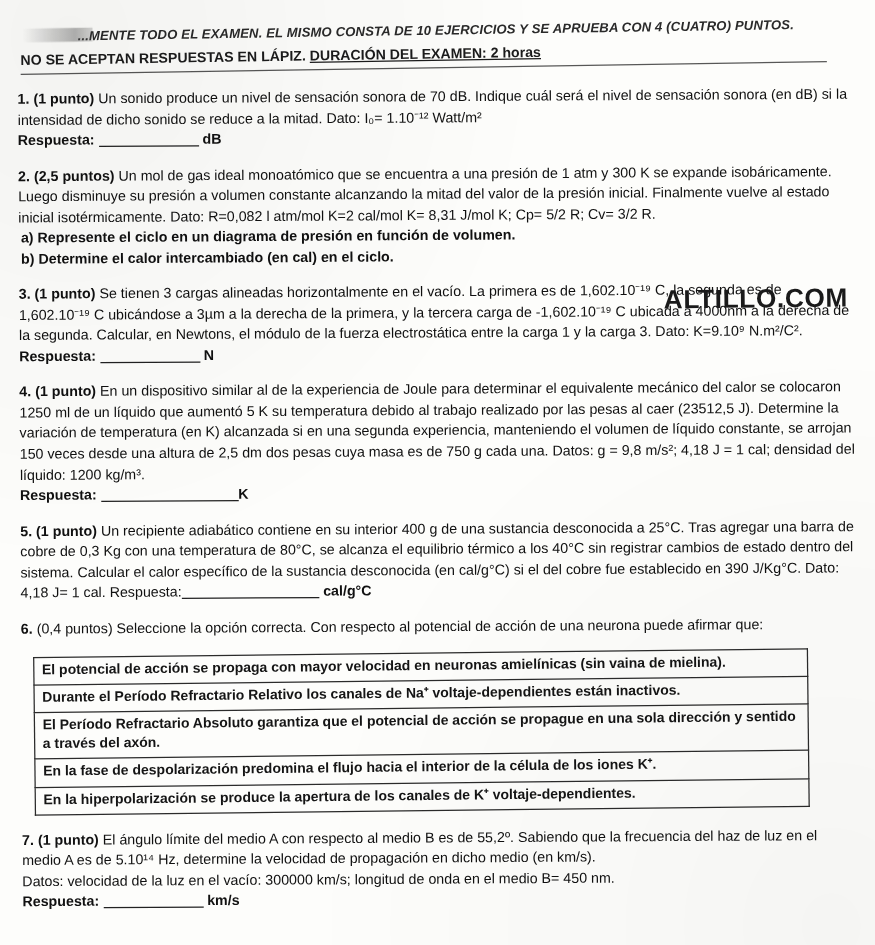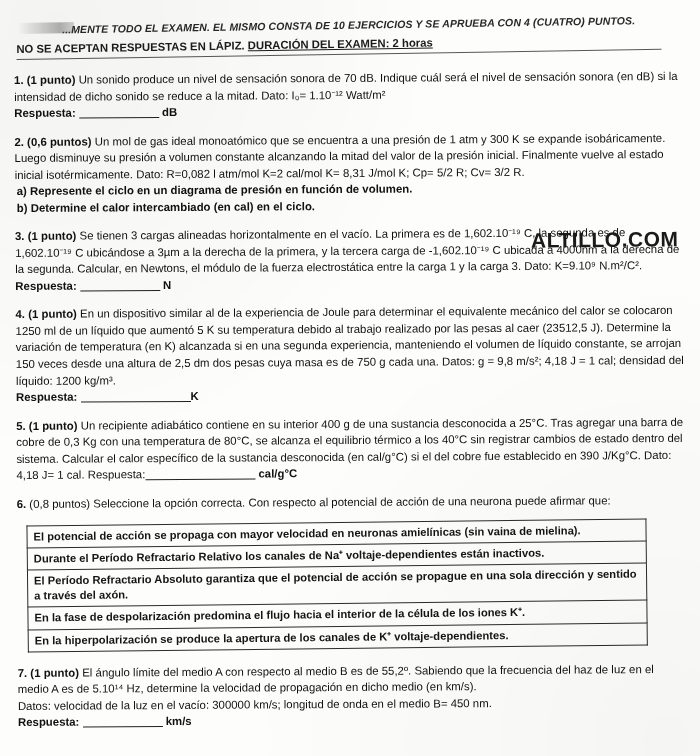--- a/index.html
+++ b/index.html
@@ -164,21 +164,21 @@
         <span class="num">1.</span>
         <b>(1 punto)</b>
         <span>Un sonido produce un nivel de sensación sonora de 70 dB. Indique cuál será el nivel de sensación sonora (en dB) si la intensidad de dicho sonido se reduce a la mitad. Dato: I₀= 1.10⁻¹² Watt/m²</span><br>
         <b>Respuesta:</b>
         <span class="blank"></span>
         <b>dB</b>
       </p>
 
       <p class="q">
         <span class="num">2.</span>
-        <b>(0,6 puntos)</b>
+        <b>(2,5 puntos)</b>
         <span>Un mol de gas ideal monoatómico que se encuentra a una presión de 1 atm y 300 K se expande isobáricamente. Luego disminuye su presión a volumen constante alcanzando la mitad del valor de la presión inicial. Finalmente vuelve al estado inicial isotérmicamente. Dato: R=0,082 l atm/mol K=2 cal/mol K= 8,31 J/mol K; Cp= 5/2 R; Cv= 3/2 R.</span><br>
         <span class="sub bold">a) Represente el ciclo en un diagrama de presión en función de volumen.</span>
         <span class="sub bold">b) Determine el calor intercambiado (en cal) en el ciclo.</span>
       </p>
 
       <p class="q">
         <span class="num">3.</span>
         <b>(1 punto)</b>
         <span>Se tienen 3 cargas alineadas horizontalmente en el vacío. La primera es de 1,602.10⁻¹⁹ C, la segunda es de 1,602.10⁻¹⁹ C ubicándose a 3µm a la derecha de la primera, y la tercera carga de -1,602.10⁻¹⁹ C ubicada a 4000nm a la derecha de la segunda. Calcular, en Newtons, el módulo de la fuerza electrostática entre la carga 1 y la carga 3. Dato: K=9.10⁹ N.m²/C².</span>
         <b>Respuesta:</b>
@@ -196,21 +196,21 @@
 
       <p class="q">
         <span class="num">5.</span>
         <b>(1 punto)</b>
         <span>Un recipiente adiabático contiene en su interior 400 g de una sustancia desconocida a 25°C. Tras agregar una barra de cobre de 0,3 Kg con una temperatura de 80°C, se alcanza el equilibrio térmico a los 40°C sin registrar cambios de estado dentro del sistema. Calcular el calor específico de la sustancia desconocida (en cal/g°C) si el del cobre fue establecido en 390 J/Kg°C. Dato: 4,18 J= 1 cal. Respuesta:</span><span class="blank long"></span>
         <b>cal/g°C</b>
       </p>
 
       <p class="q">
         <span class="num">6.</span>
-        <span>(0,8 puntos)</span>
+        <span>(0,4 puntos)</span>
         <span>Seleccione la opción correcta. Con respecto al potencial de acción de una neurona puede afirmar que:</span>
       </p>
 
       <table class="optionsTable">
         <tbody>
             <tr>
           <td>El potencial de acción se propaga con mayor velocidad en neuronas amielínicas (sin vaina de mielina).</td>
         </tr>
         <tr>
           <td>Durante el Período Refractario Relativo los canales de Na⁺ voltaje-dependientes están inactivos.</td>

